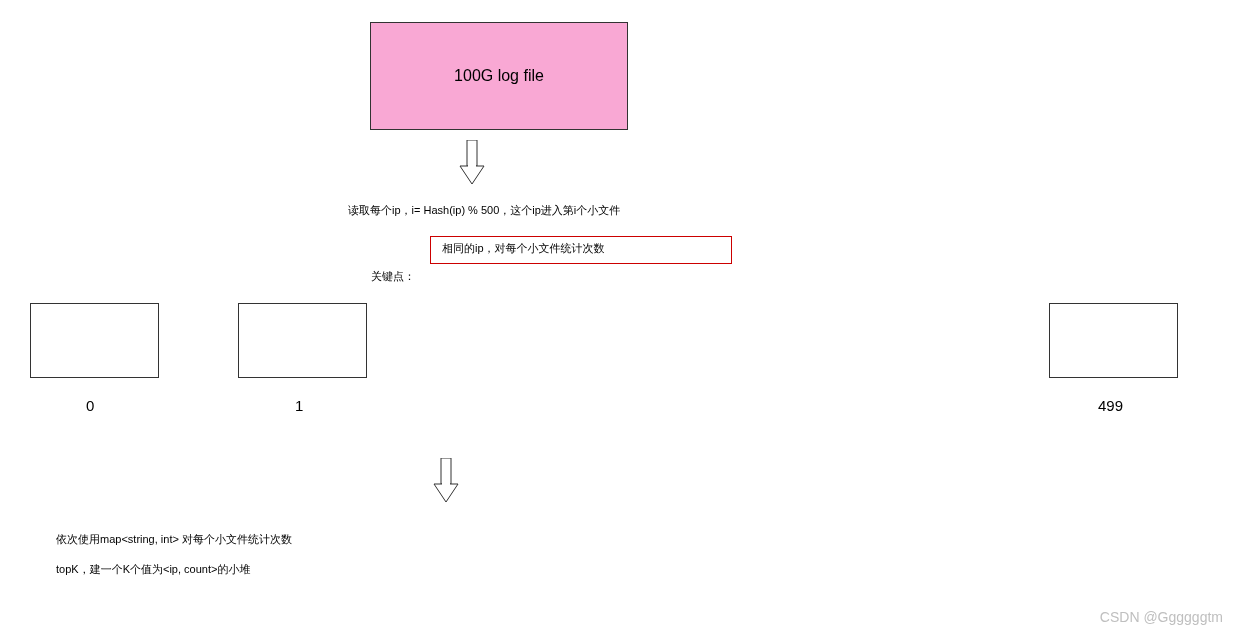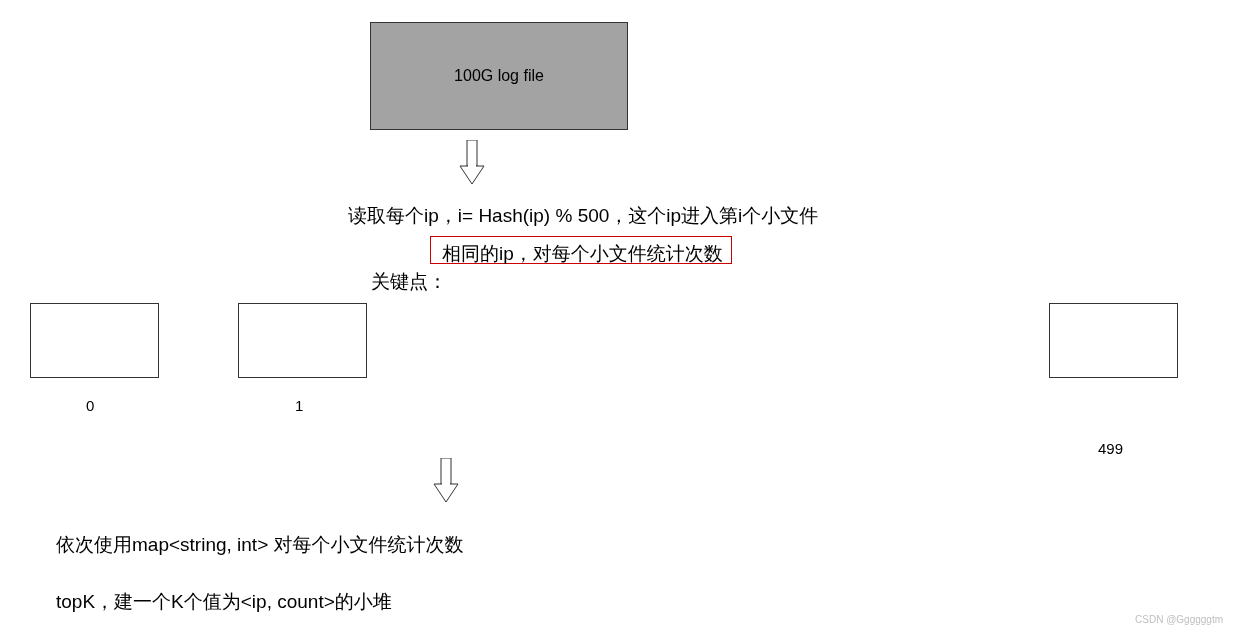--- a/index.html
+++ b/index.html
@@ -8,39 +8,39 @@
       height: 631px;
       font-family: "Microsoft YaHei", Arial, sans-serif;
       font-size: 15px;
       color: #000;
       position: relative;
       background: #fff;
     }
     .box {
       border: 1px solid #333;
       position: absolute;
-      background: #a3a3a3;
+      background: #f9a8d4;
     }
     .top-box {
       left: 370px;
       top: 22px;
       width: 258px;
       height: 108px;
       display: flex;
       align-items: center;
       justify-content: center;
       font-size: 16px;
     }
     .arrow {
       position: absolute;
     }
     .text {
       position: absolute;
       white-space: nowrap;
-      font-size: 19px;
+      font-size: 11px;
     }
     .red-box {
       border: 1px solid #cc0000;
       position: absolute;
       left: 430px;
       top: 236px;
       width: 302px;
       height: 28px;
     }
     .small-box {
@@ -52,21 +52,21 @@
     }
     .label {
       position: absolute;
       font-size: 15px;
       text-align: center;
     }
     .watermark {
       position: absolute;
       right: 10px;
       bottom: 6px;
-      font-size: 10px;
+      font-size: 14px;
       color: #bfbfbf;
       font-family: Arial, sans-serif;
     }
   </style>
 </head>
 <body>
 
 <div class="box top-box">
   <span>100G log file</span>
 </div>
@@ -95,34 +95,34 @@
 <div class="label" style="left:86px; top:397px;">
   <span>0</span>
 </div>
 
 <div class="small-box" style="left:238px; top:303px;"></div>
 <div class="label" style="left:295px; top:397px;">
   <span>1</span>
 </div>
 
 <div class="small-box" style="left:1049px; top:303px;"></div>
-<div class="label" style="left:1098px; top:397px;margin-top:43px;">
+<div class="label" style="left:1098px; top:397px;">
   <span>499</span>
 </div>
 
 <div class="arrow" style="left:432px; top:458px;">
   <svg width="28" height="45" viewBox="0 0 28 45">
     <rect x="9" y="0" width="10" height="26" fill="#fff" stroke="#333" stroke-width="1"></rect>
     <polygon points="2,26 26,26 14,44" fill="#fff" stroke="#333" stroke-width="1"></polygon>
     <rect x="10" y="24" width="8" height="4" fill="#fff" stroke="none"></rect>
   </svg>
 </div>
 
 <div class="text" style="left:56px; top:532px;">
   <span>依次使用map&lt;string, int&gt; 对每个小文件统计次数</span>
 </div>
-<div class="text" style="left:56px; top:589px;">
+<div class="text" style="left:56px; top:562px;">
   <span>topK，建一个K个值为&lt;ip, count&gt;的小堆</span>
 </div>
 
 <div class="watermark">
   <span>CSDN @Ggggggtm</span>
 </div>
 
 </body></html>

